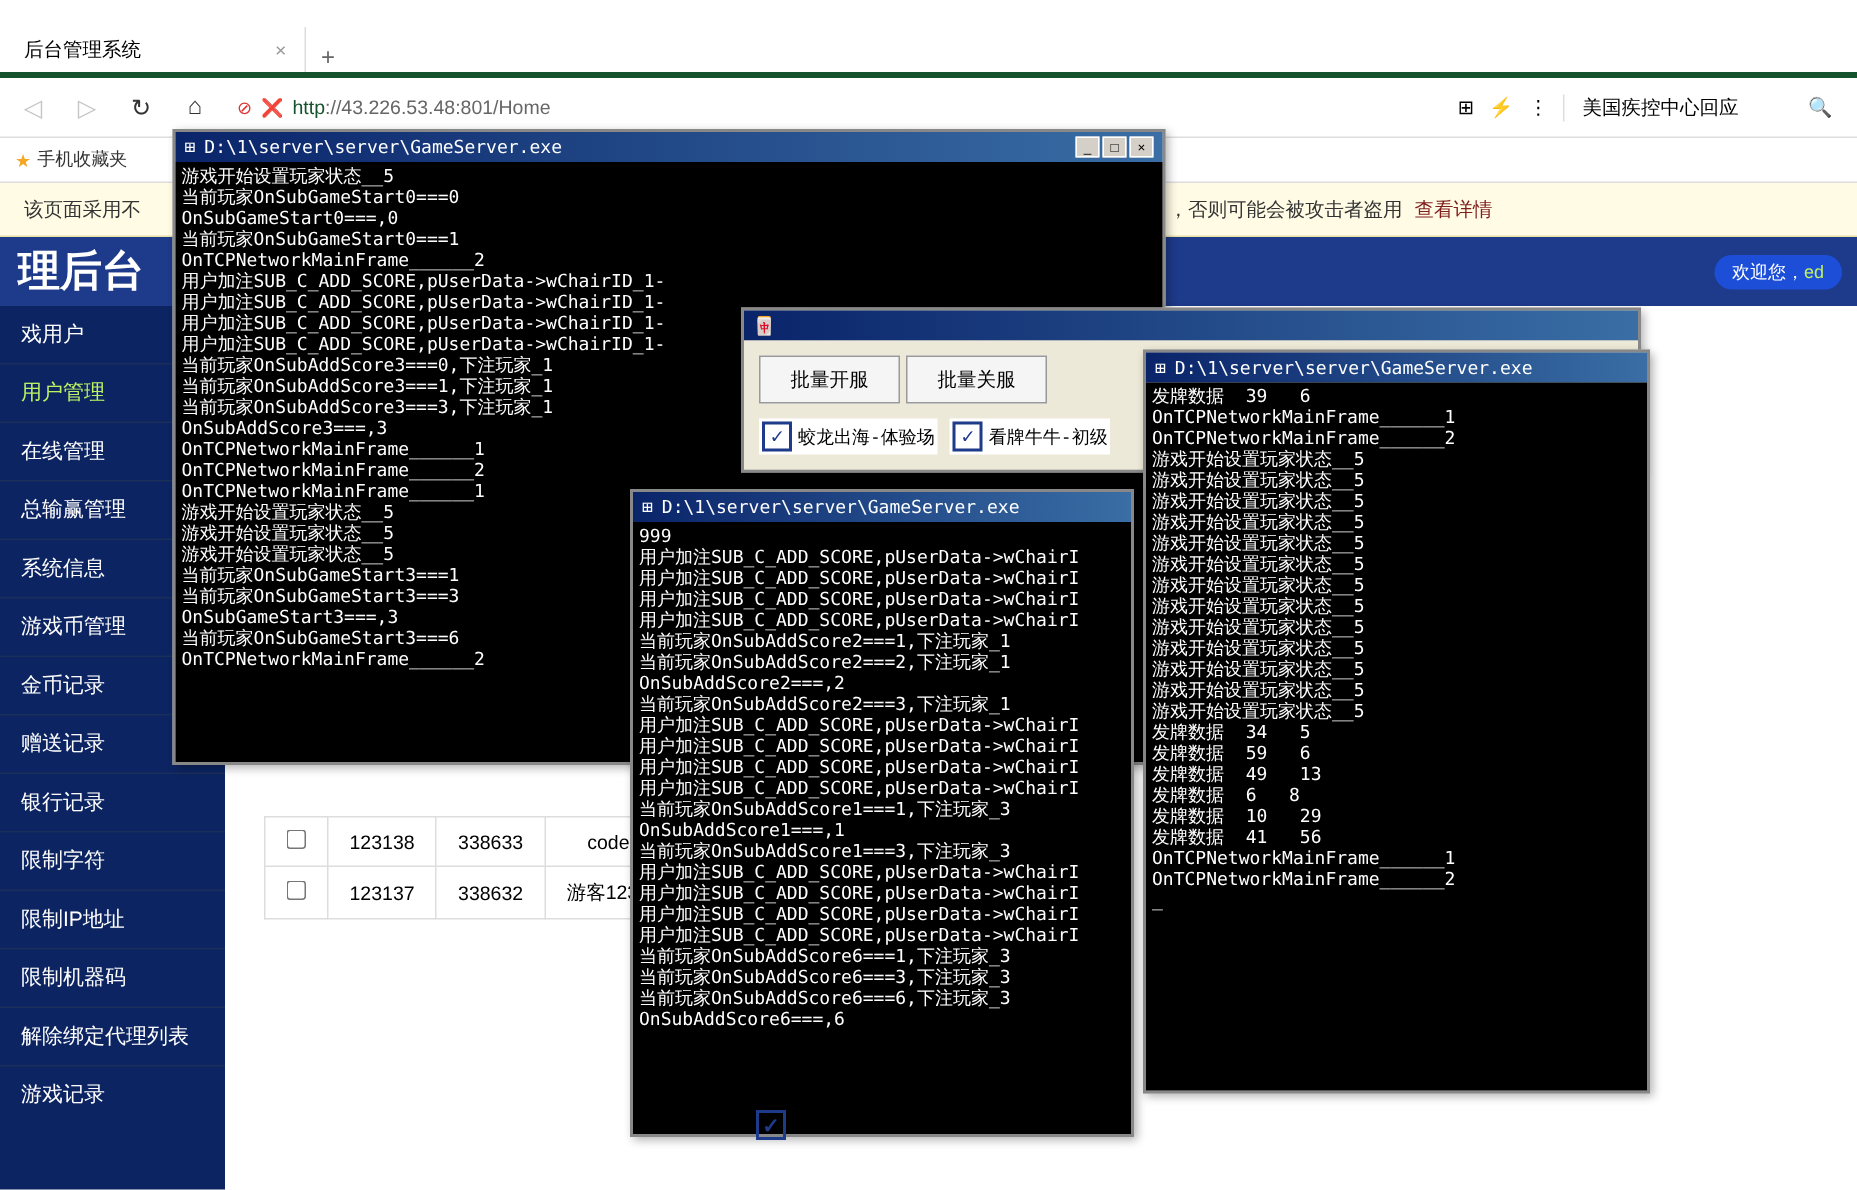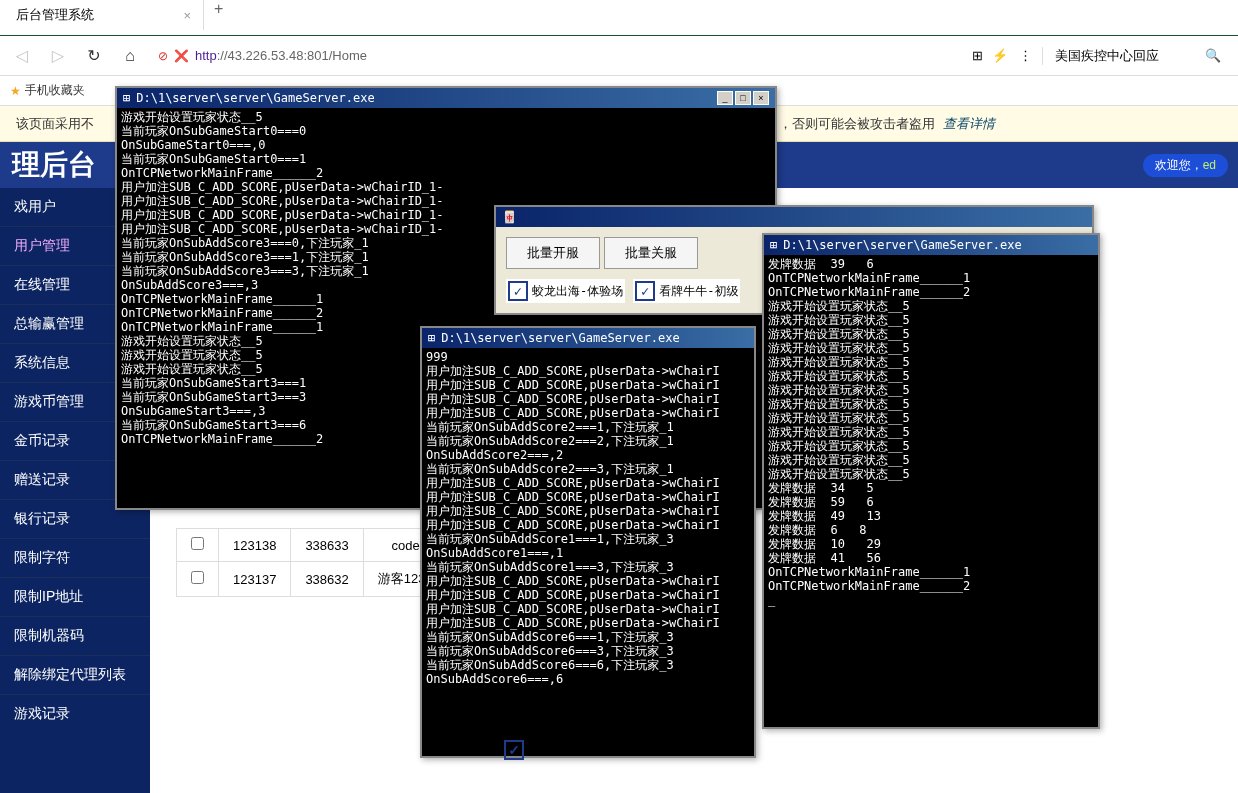--- a/index.html
+++ b/index.html
@@ -1,51 +1,51 @@
 <!DOCTYPE html>
 <html><head>
 <meta charset="utf-8">
 <style>
 * { margin: 0; padding: 0; box-sizing: border-box; }
 body { font-family: "Microsoft YaHei", Arial, sans-serif; font-size: 13px; background: #fff; width: 1238px; height: 793px; overflow: hidden; position: relative; }
 
 
-.browser-tabs { height: 36px; background: #fff; border-bottom: 1px solid #14532d; display: flex; align-items: flex-start; padding-left: 4px; }
+.browser-tabs { height: 52px; background: #fff; border-bottom: 4px solid #14532d; display: flex; align-items: flex-end; padding-left: 4px; }
 .tab { display: flex; align-items: center; height: 30px; padding: 0 12px; border-right: 1px solid #ddd; min-width: 200px; position: relative; }
 .tab-close { margin-left: auto; color: #999; cursor: pointer; }
 .new-tab { padding: 0 10px; color: #666; font-size: 16px; cursor: pointer; }
 
 .browser-toolbar { height: 40px; display: flex; align-items: center; padding: 0 8px; border-bottom: 1px solid #ddd; gap: 8px; }
 .nav-btn { width: 28px; height: 28px; display: flex; align-items: center; justify-content: center; color: #c5c5c5; font-size: 16px; }
 .nav-btn.active { color: #333; }
 .url-bar { flex: 1; display: flex; align-items: center; gap: 6px; padding: 0 6px; }
 .url-icon { color: #d33; font-size: 12px; }
 .url-text { color: #666; font-size: 13px; }
-.url-protocol { color: #4c1d95; }
+.url-protocol { color: #14532d; }
 .right-tools { display: flex; align-items: center; gap: 10px; padding-right: 8px; }
 .search-box { border-left: 1px solid #ddd; padding-left: 12px; display: flex; align-items: center; gap: 6px; min-width: 180px; }
 .search-icon { color: #aaa; }
 
 .bookmark-bar { height: 30px; display: flex; align-items: center; padding: 0 10px; border-bottom: 1px solid #ddd; gap: 6px; }
 .bookmark-item { display: flex; align-items: center; gap: 4px; color: #333; font-size: 12px; }
 .star-icon { color: #f5a623; }
 
 .warning-bar { height: 36px; background: #fffbe5; border-bottom: 1px solid #e8e0a8; display: flex; align-items: center; padding: 0 16px; font-size: 13px; color: #333; }
-.warning-link { color: #0c4a6e; margin-left: 8px; font-style: italic; }
+.warning-link { color: #7f1d1d; margin-left: 8px; }
 
 
 .admin-banner { height: 46px; background: #1e3a8a; color: #fff; display: flex; align-items: center; padding: 0 12px; font-size: 28px; font-weight: bold; position: relative; }
 .welcome-badge { position: absolute; right: 10px; background: #1d4ed8; border-radius: 12px; padding: 3px 12px; font-size: 12px; font-weight: normal; }
 .welcome-badge .ed { color: #bef264; }
 
 .main-area { display: flex; height: 620px; }
 .sidebar { width: 150px; background: #0c2461; color: #fff; }
 .side-header { padding: 10px 14px; font-size: 14px; background: #0c2461; }
 .side-item { padding: 10px 14px; border-top: 1px solid #1a2f5a; font-size: 14px; cursor: pointer; }
-.side-item.active { color: #f0abfc; }
+.side-item.active { color: #bef264; }
 
 .content { flex: 1; background: #fff; padding: 0; position: relative; }
 table.data-table { border-collapse: collapse; margin: 16px; }
 table.data-table td { border: 1px solid #ddd; padding: 8px 14px; text-align: center; font-size: 13px; }
 .checkbox-cell { width: 36px; }
 
 
 .win { position: absolute; border: 2px solid #888; background: #d4d0c8; font-family: "NSimSun", "SimSun", monospace; font-size: 12px; box-shadow: 2px 2px 6px rgba(0,0,0,0.3); }
 .win-title { background: linear-gradient(to right, #0a246a, #3a6ea5); color: #fff; padding: 3px 6px; display: flex; align-items: center; gap: 6px; font-size: 12px; }
 .win-title-text { flex: 1; font-family: "NSimSun", monospace; }

